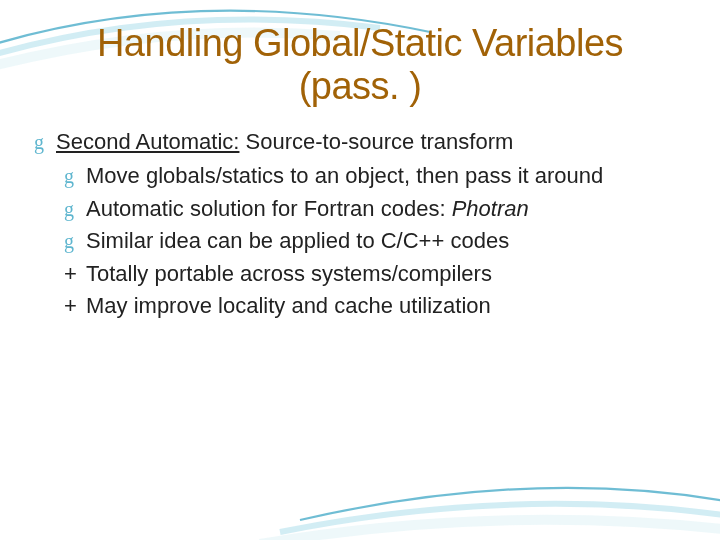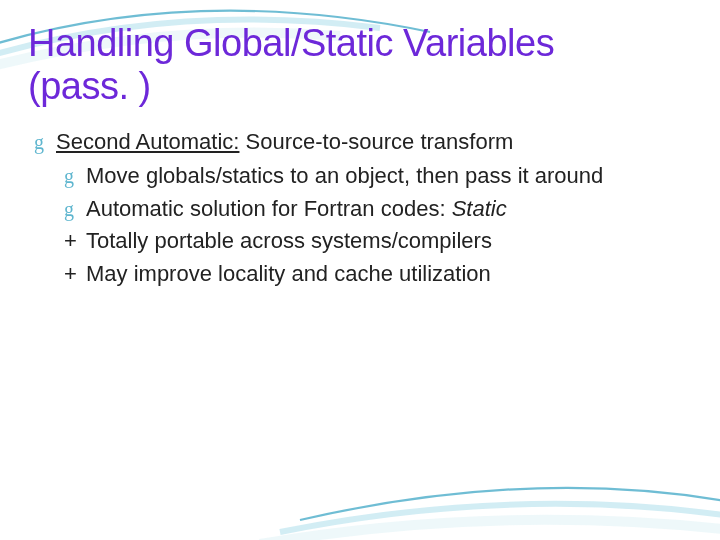--- a/index.html
+++ b/index.html
@@ -18,21 +18,22 @@
   }
   .content {
     position: relative;
     z-index: 1;
     width: 720px;
     height: 540px;
     padding: 20px 28px 0 28px;
   }
   .title {
     font-size: 38px;
-    color: #6d28d9;
+    color: #a16207;
+    text-align: center;
     line-height: 1.12;
     letter-spacing: -0.5px;
     margin-top: 2px;
     margin-bottom: 20px;
     font-weight: 400;
   }
   .bullets {
     font-size: 22px;
     color: #222;
     line-height: 1.38;
@@ -96,23 +97,26 @@
 
     <div class="lvl1">
       <span class="bullet-sym">g</span><span class="label"><span class="underline">Second Automatic:</span><span> Source-to-source transform</span></span>
     </div>
 
     <div class="lvl2">
       <span class="bullet-sym">g</span><span>Move globals/statics to an object, then pass it around</span>
     </div>
 
     <div class="lvl2">
-      <span class="bullet-sym">g</span><span>Automatic solution for Fortran codes: </span><span class="italic">Static</span>
+      <span class="bullet-sym">g</span><span>Automatic solution for Fortran codes: </span><span class="italic">Photran</span>
     </div>
 
+    <div class="lvl2">
+      <span class="bullet-sym">g</span><span>Similar idea can be applied to C/C++ codes</span>
+    </div>
 
     <div class="pm">
       <span class="pm-sym">+</span><span>Totally portable across systems/compilers</span>
     </div>
     <div class="pm">
       <span class="pm-sym">+</span><span>May improve locality and cache utilization</span>
     </div>
 
   </div>
 </div>

